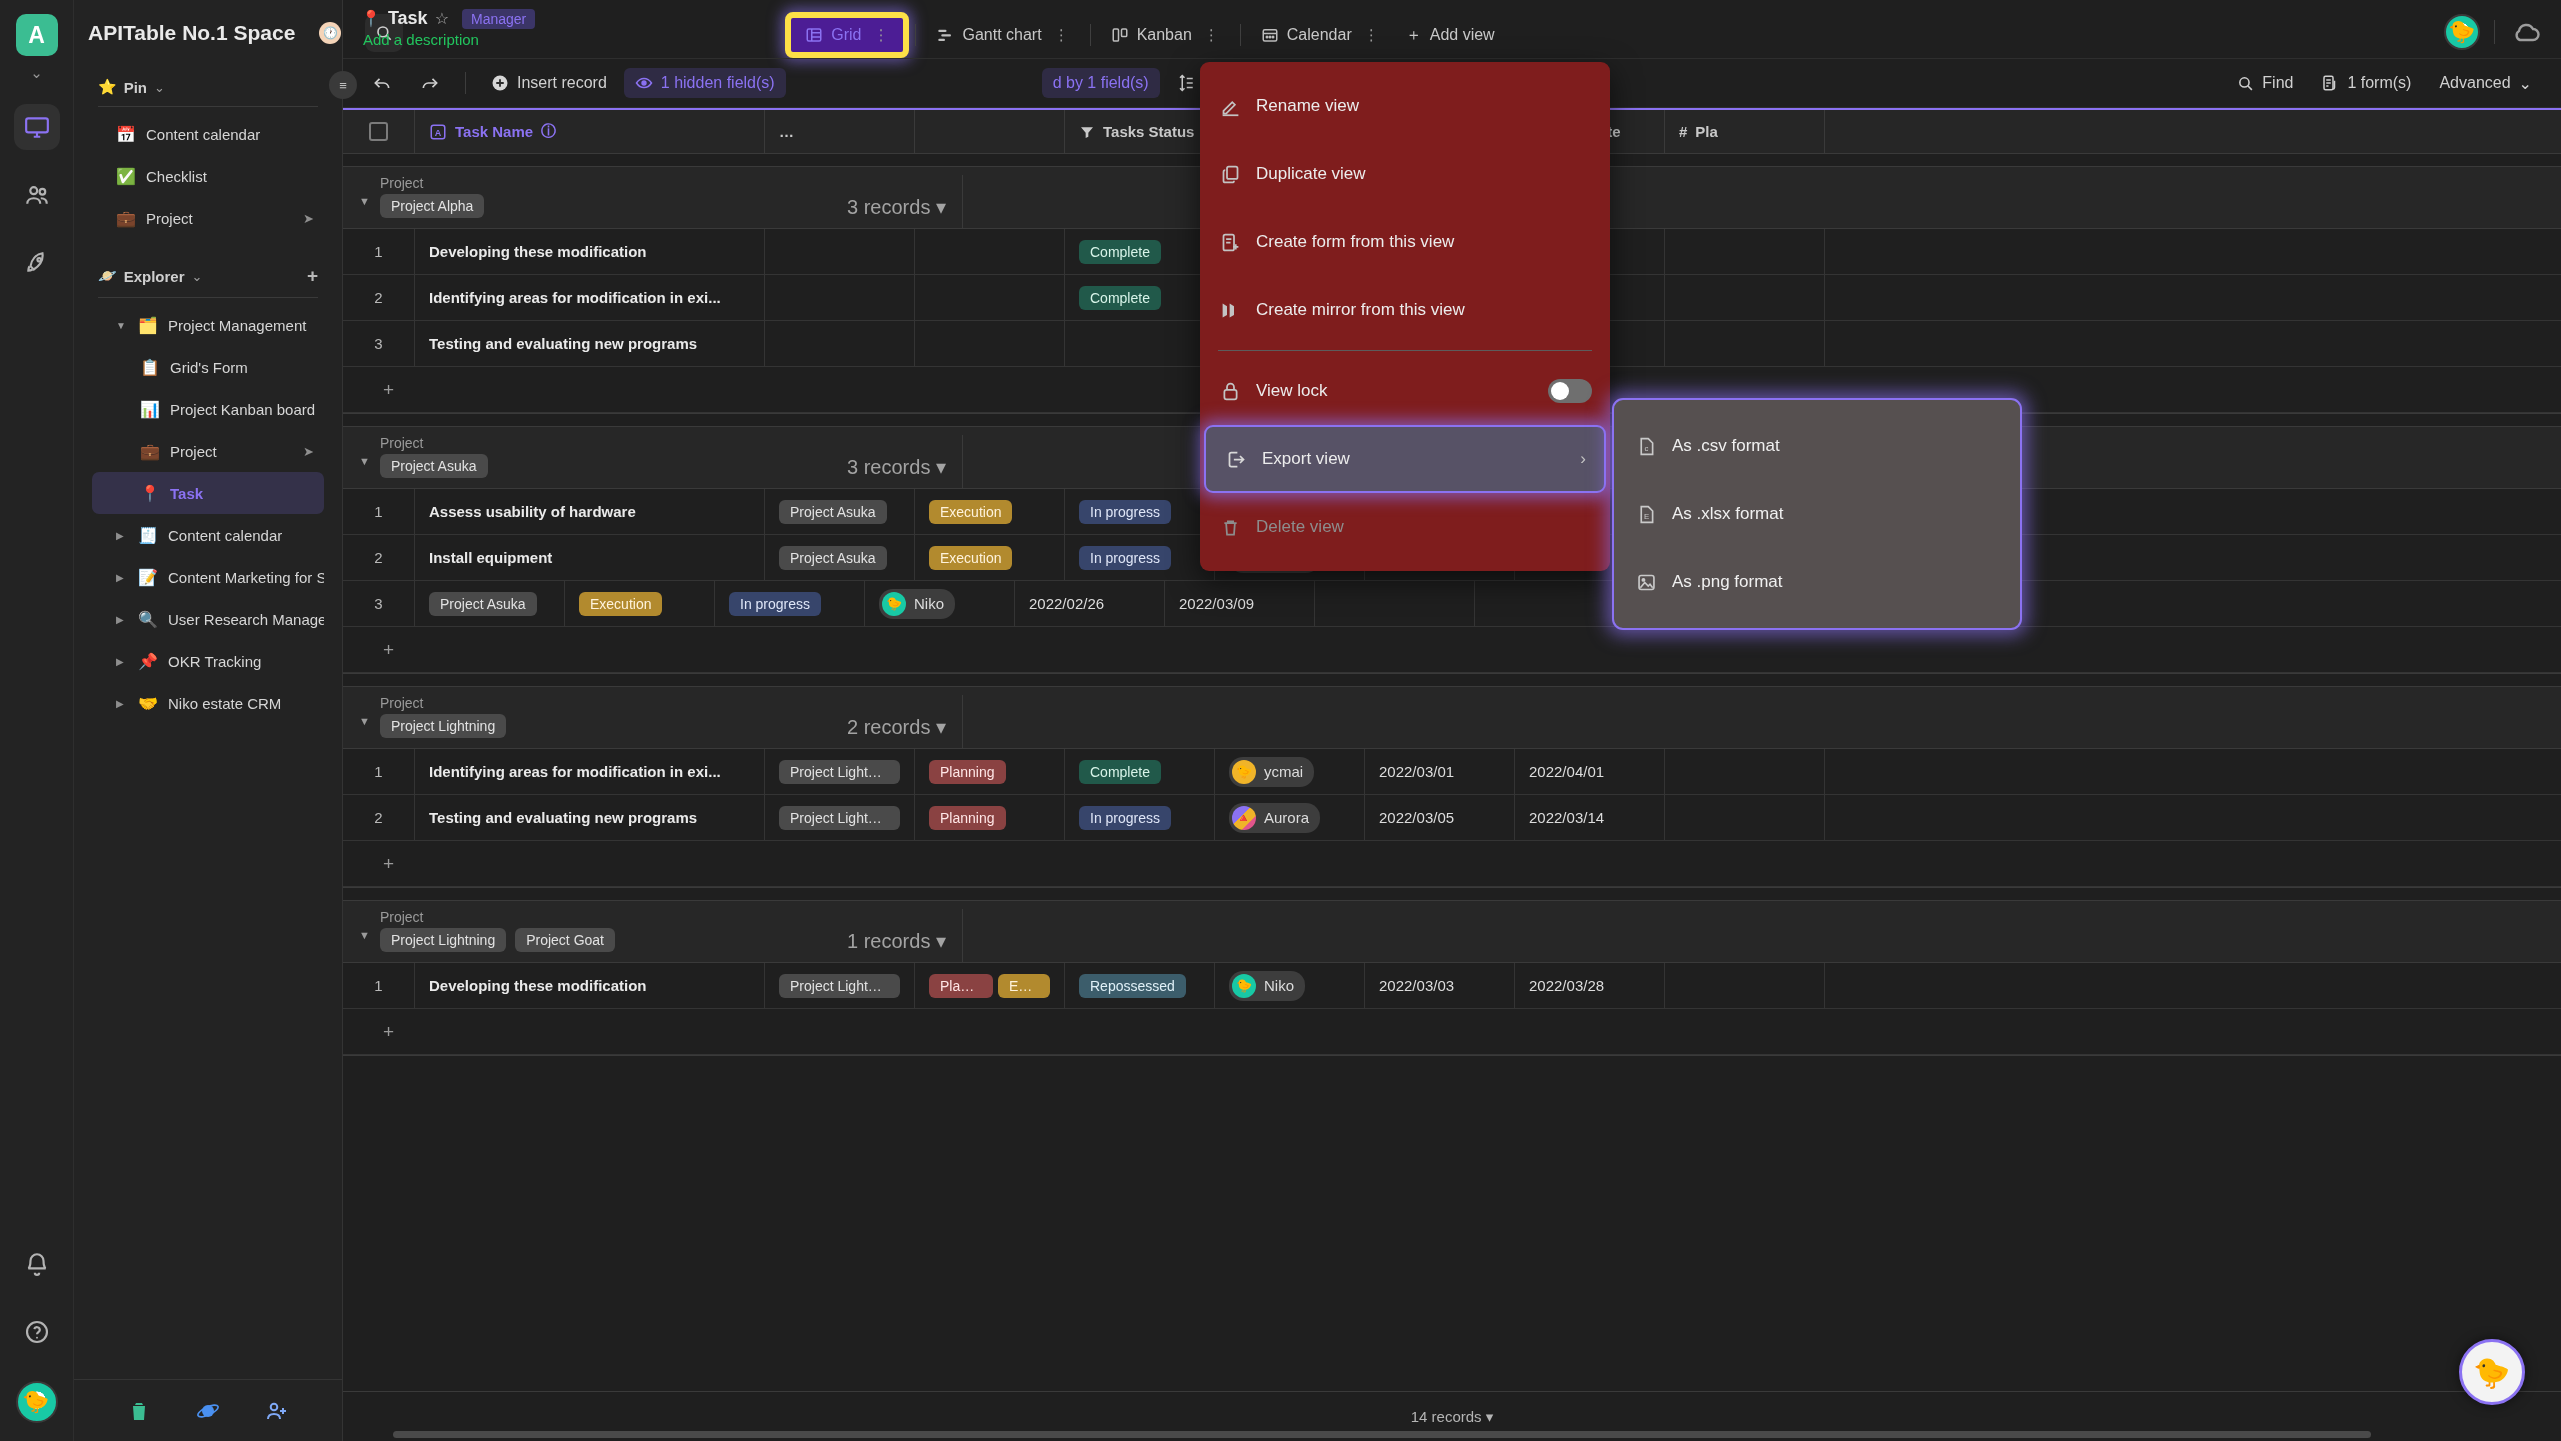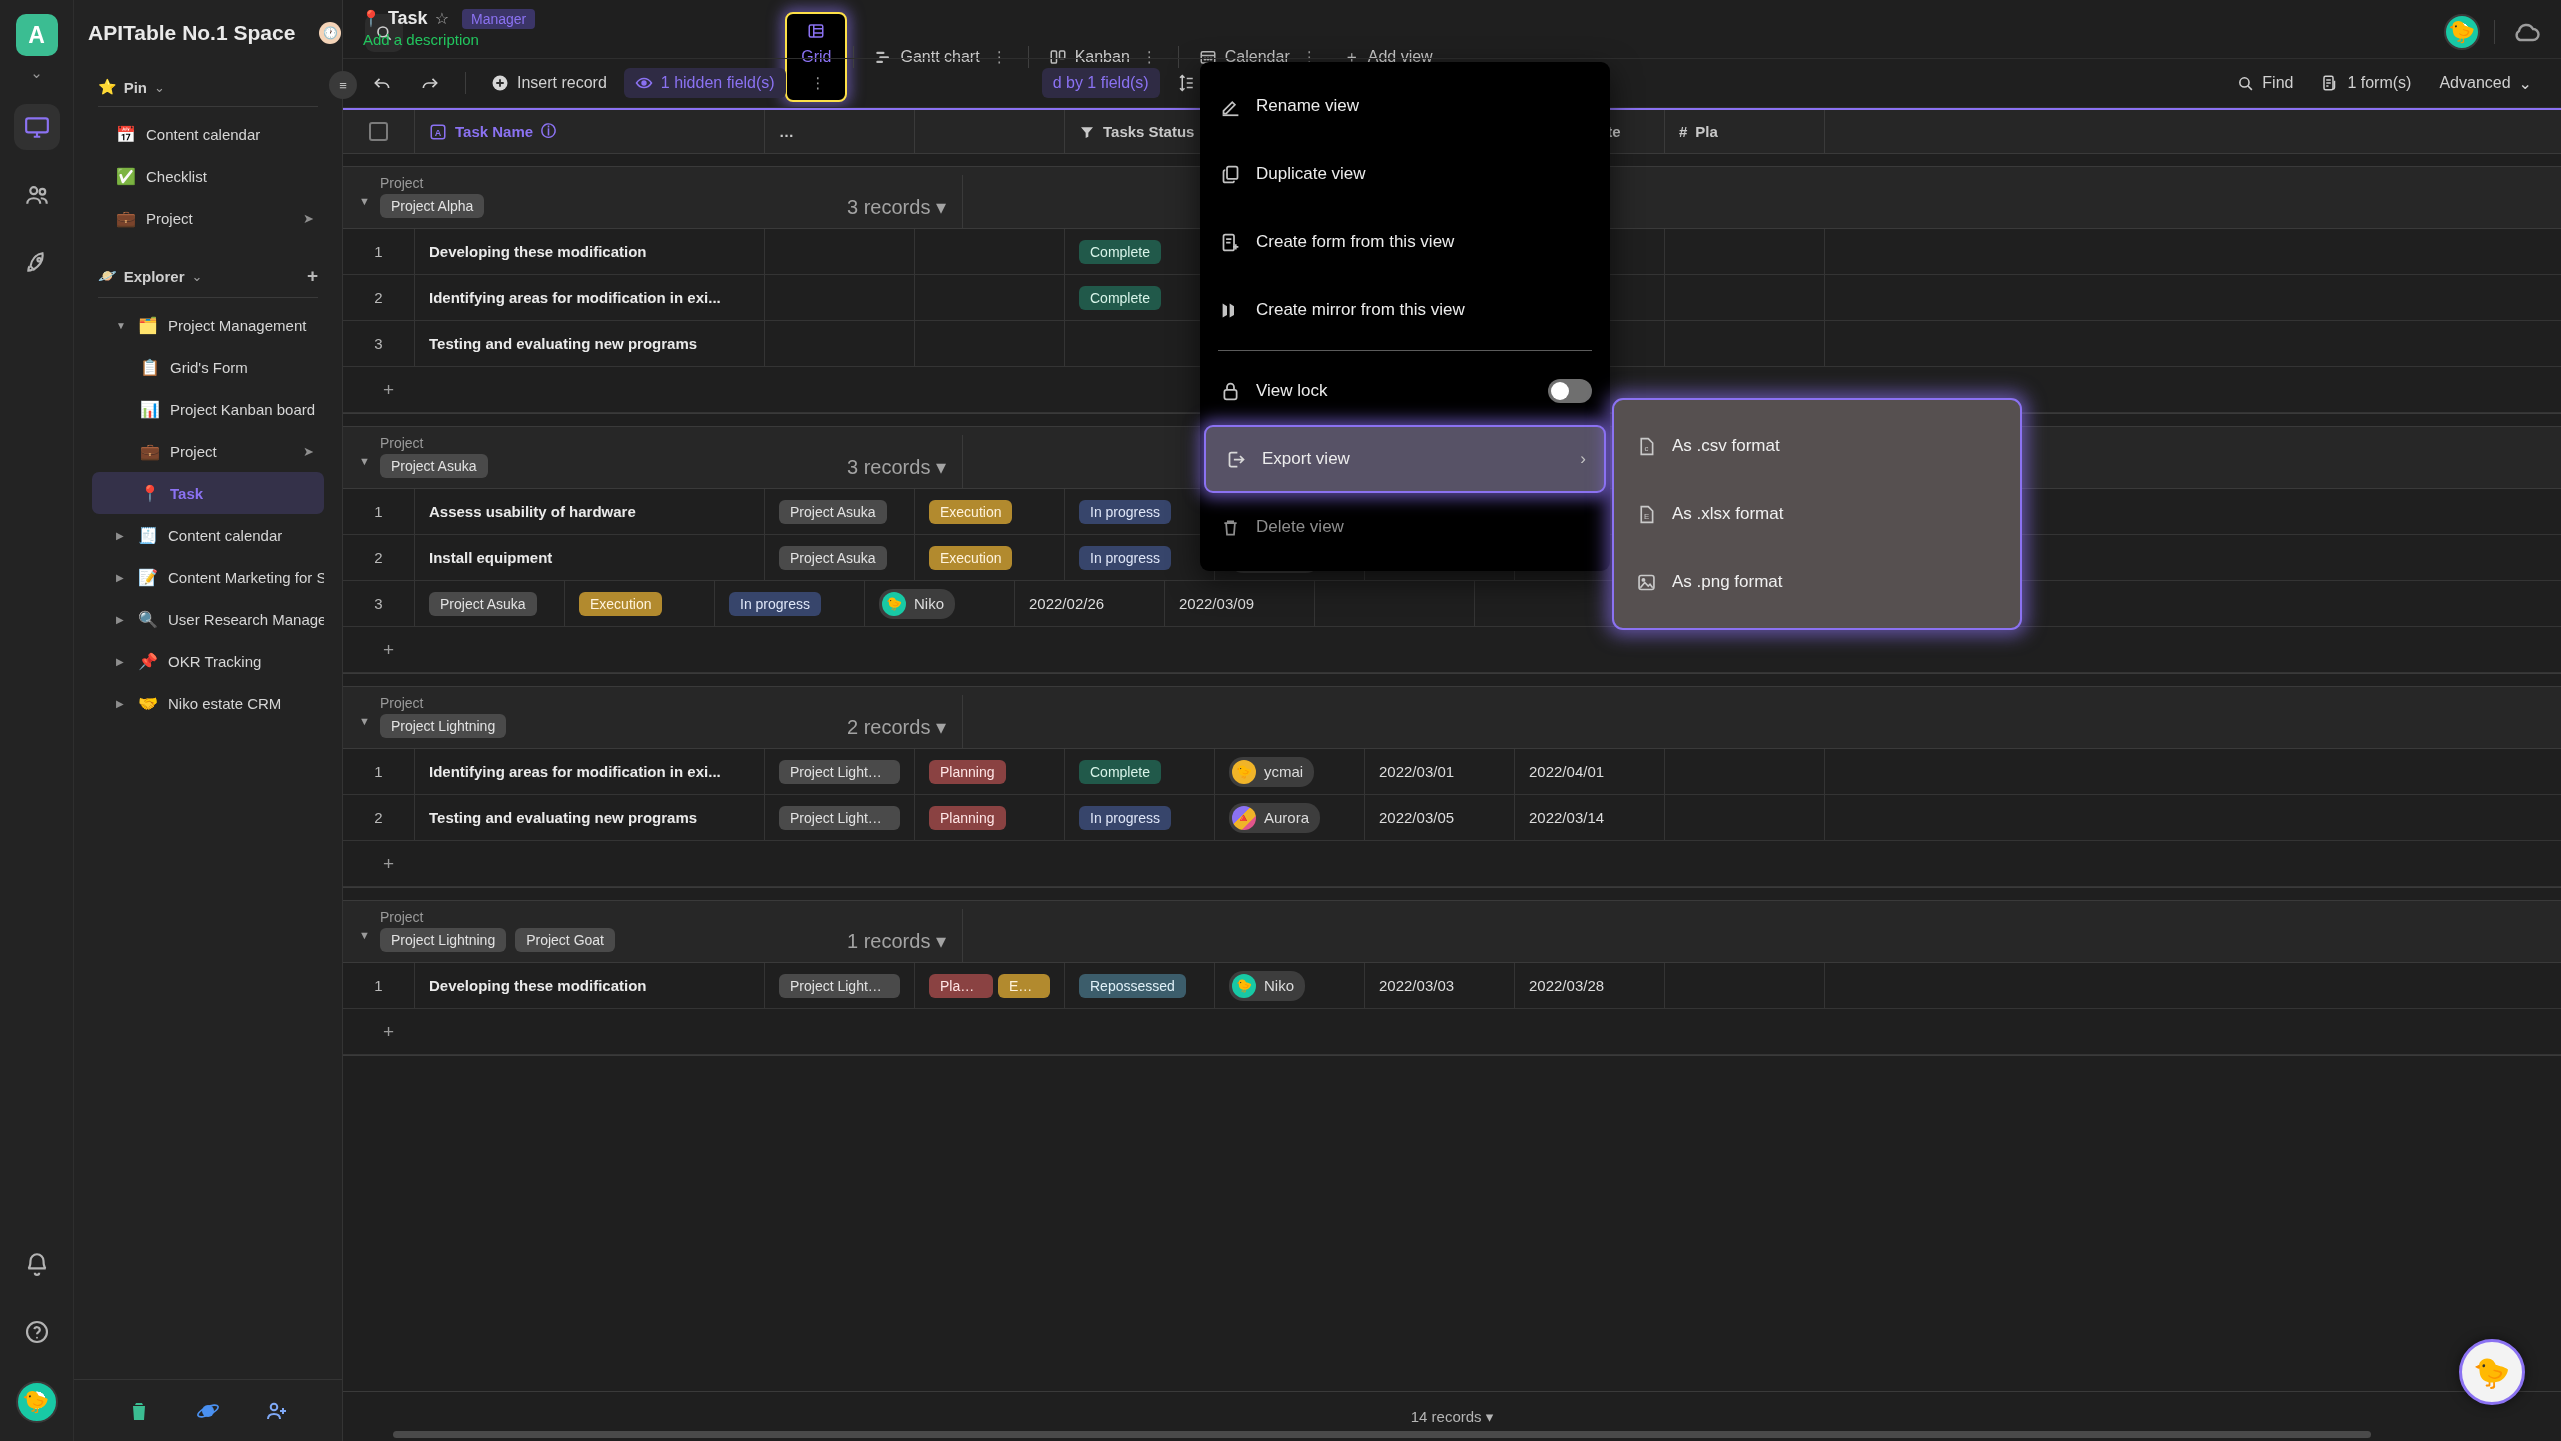--- a/index.html
+++ b/index.html
@@ -97,22 +97,22 @@
     padding: 2px 9px; border-radius: 4px; margin-left: 6px;
   }
   .dt-desc { font-size: 15px; color: #22c55e; padding-left: 2px; }
 
   .views { display: flex; align-items: center; gap: 0; margin-left: 250px; padding-top: 4px; }
   .view-tab {
     display: flex; align-items: center; gap: 8px;
     padding: 8px 14px; border-radius: 8px; font-size: 16px; color: #c8c8c8; white-space: nowrap;
   }
   .view-tab .dots { color: #9a9a9a; letter-spacing: 1px; font-size: 15px; margin-left: 4px;}
-  .view-tab.active { color: #8b72f2; border: 2px solid #fde047; background:#000000;
-    box-shadow: 0 0 14px 4px rgba(139,114,242,.55); flex-direction: column; }
+  .view-tab.active { color: #8b72f2; border: 6px solid #fde047; background:#4c1d95;
+    box-shadow: 0 0 14px 4px rgba(139,114,242,.55); }
   .view-sep { width: 1px; height: 22px; background: #3f3f3f; margin: 0 6px; }
   .add-view { display: flex; align-items: center; gap: 8px; font-size: 16px; color: #c8c8c8; padding: 8px 12px; }
 
   .head-right { margin-left: auto; display: flex; align-items: center; gap: 14px; padding-top: 6px; }
 
   
   .toolbar {
     height: 50px; display: flex; align-items: center; gap: 6px;
     padding: 0 18px; border-top: 1px solid #2e2e2e; border-bottom: 1px solid #2e2e2e;
     position: relative;
@@ -210,21 +210,21 @@
 
   .robot {
     position: absolute; right: 36px; bottom: 36px; width: 66px; height: 66px; border-radius: 50%;
     background: #f3f3f3; border: 3px solid #8b72f2; display: flex; align-items: center; justify-content: center;
     font-size: 30px; box-shadow: 0 0 12px rgba(0,0,0,.5);
   }
 
   
   .ctx-menu {
     position: absolute; left: 1200px; top: 62px; width: 410px;
-    background: #000000; border-radius: 9px; padding: 10px 0;
+    background: #7f1d1d; border-radius: 9px; padding: 10px 0;
     box-shadow: 0 10px 30px rgba(0,0,0,.6); z-index: 50;
   }
   .menu-item {
     display: flex; align-items: center; gap: 14px;
     height: 68px; padding: 0 18px; font-size: 17px; color: #ececec;
   }
   .menu-item .mi-ico { width: 24px; display: flex; justify-content: center; color: #c3c3c3; }
   .menu-item.disabled { color: #8d8d8d; }
   .menu-item.disabled .mi-ico { color: #8d8d8d; }
   .menu-rule { height: 1px; background: #5c5c5c; margin: 6px 18px; }

